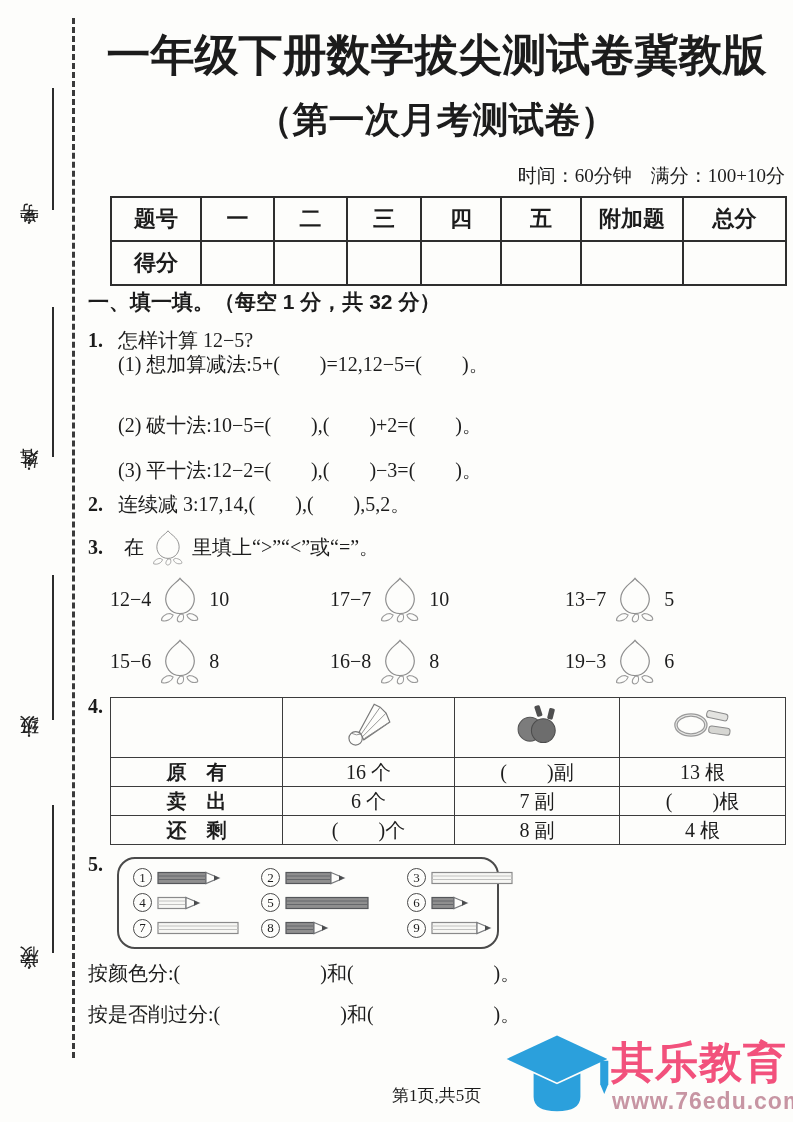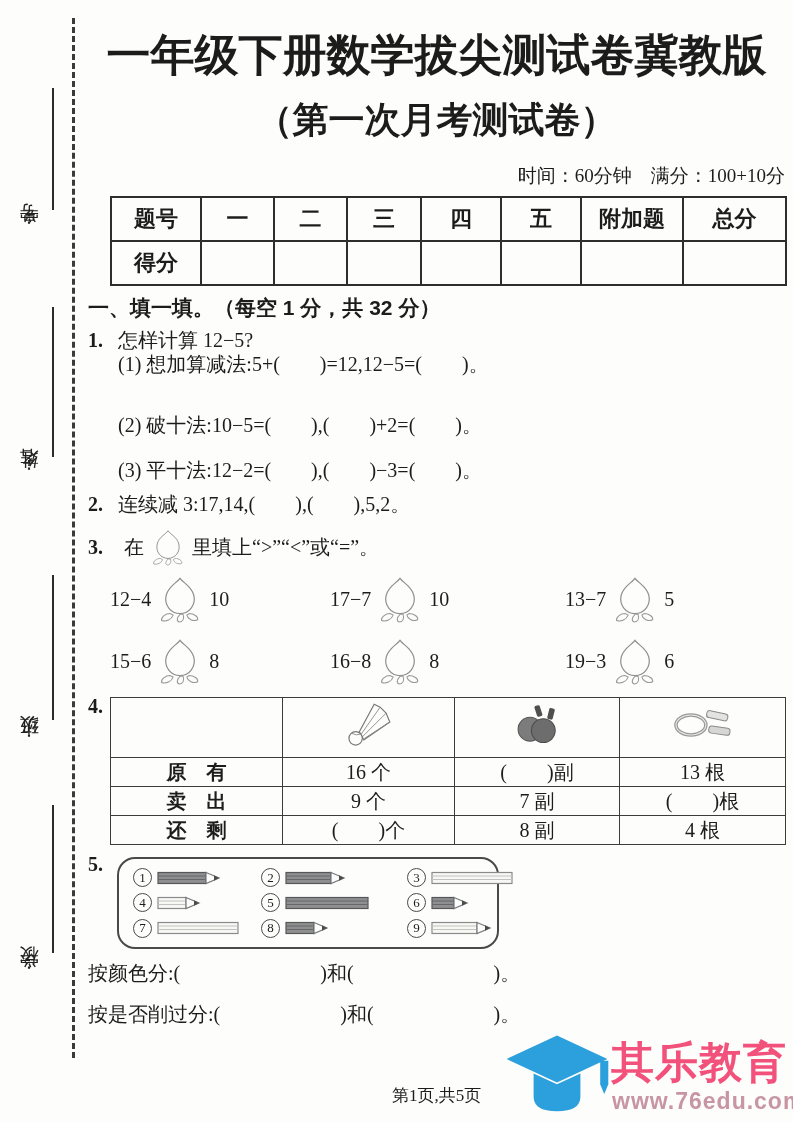--- a/index.html
+++ b/index.html
@@ -19,21 +19,21 @@
   .title { top:26px; left:0; width:100%; text-align:center; font-size:44px; font-weight:bold; white-space:nowrap; }
   .subtitle { top:96px; left:0; width:100%; text-align:center; font-size:36px; font-weight:bold; }
   .meta { top:163px; right:0; font-size:19px; }
 
   table { border-collapse:collapse; }
   .score-table { top:196px; left:22px; width:675px; table-layout:fixed;
                  font-family:"Liberation Sans","DejaVu Sans",sans-serif; }
   .score-table td { border:2px solid #2e2e2e; height:44px; text-align:center; font-size:22px; font-weight:bold; }
 
   .sec-heading { top:288px; left:0; font-family:"Liberation Sans","DejaVu Sans",sans-serif;
-                 font-size:21px; font-weight:bold;margin-top:6px; }
+                 font-size:21px; font-weight:bold; }
 
   .q-line { font-size:20px; white-space:nowrap; }
   .q-num { font-weight:bold; display:inline-block; width:30px; }
   .q-sub { left:30px; font-size:20px; white-space:nowrap; }
 
   .q3-head { display:flex; align-items:center; gap:6px; }
   .cmp-row { left:0; width:697px; height:58px; }
   .cmp-item { position:absolute; top:0; display:flex; align-items:center; gap:6px; font-size:20px; }
 
   .q4-table { top:2px; left:22px; width:675px; table-layout:fixed; }
@@ -237,21 +237,21 @@
           </td>
         </tr>
         <tr class="data-row">
           <td class="q4-label">原　有</td>
           <td>16 个</td>
           <td>(　　)副</td>
           <td>13 根</td>
         </tr>
         <tr class="data-row">
           <td class="q4-label">卖　出</td>
-          <td>9 个</td>
+          <td>6 个</td>
           <td>7 副</td>
           <td>(　　)根</td>
         </tr>
         <tr class="data-row">
           <td class="q4-label">还　剩</td>
           <td>(　　)个</td>
           <td>8 副</td>
           <td>4 根</td>
         </tr>
       </tbody>

